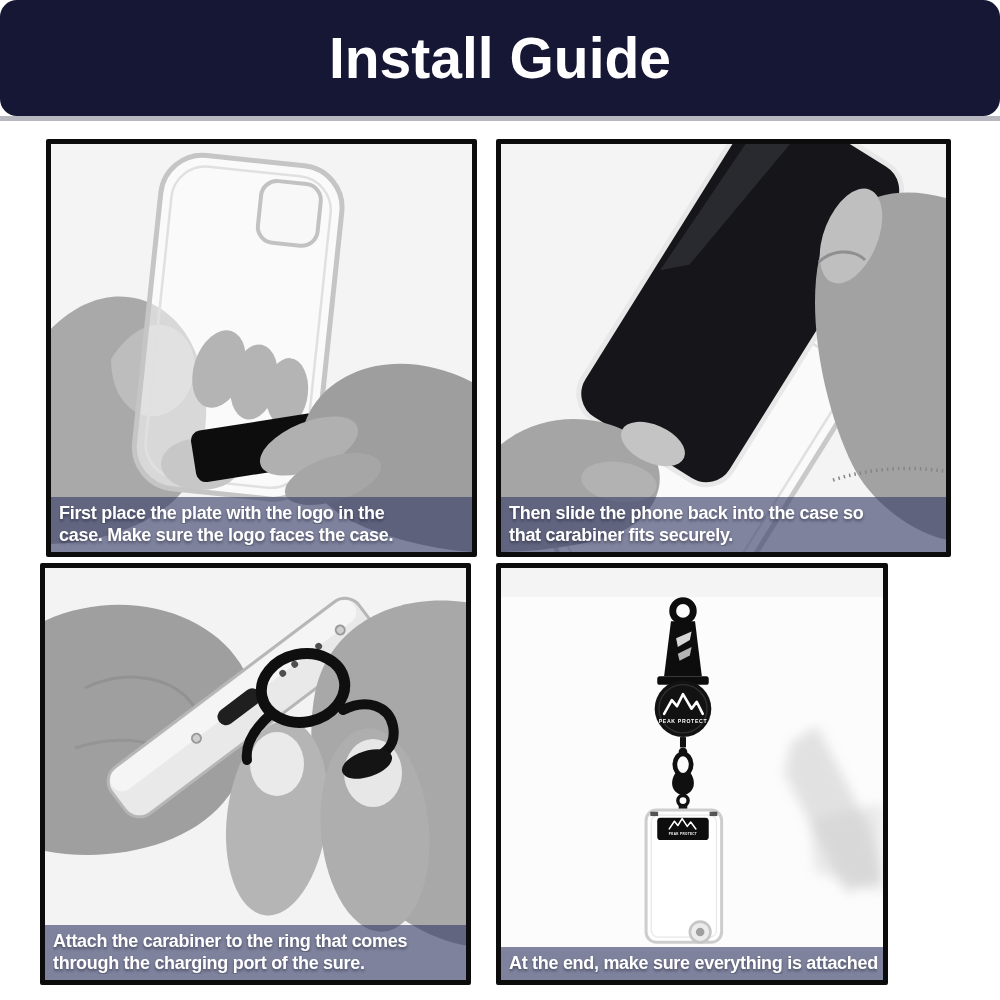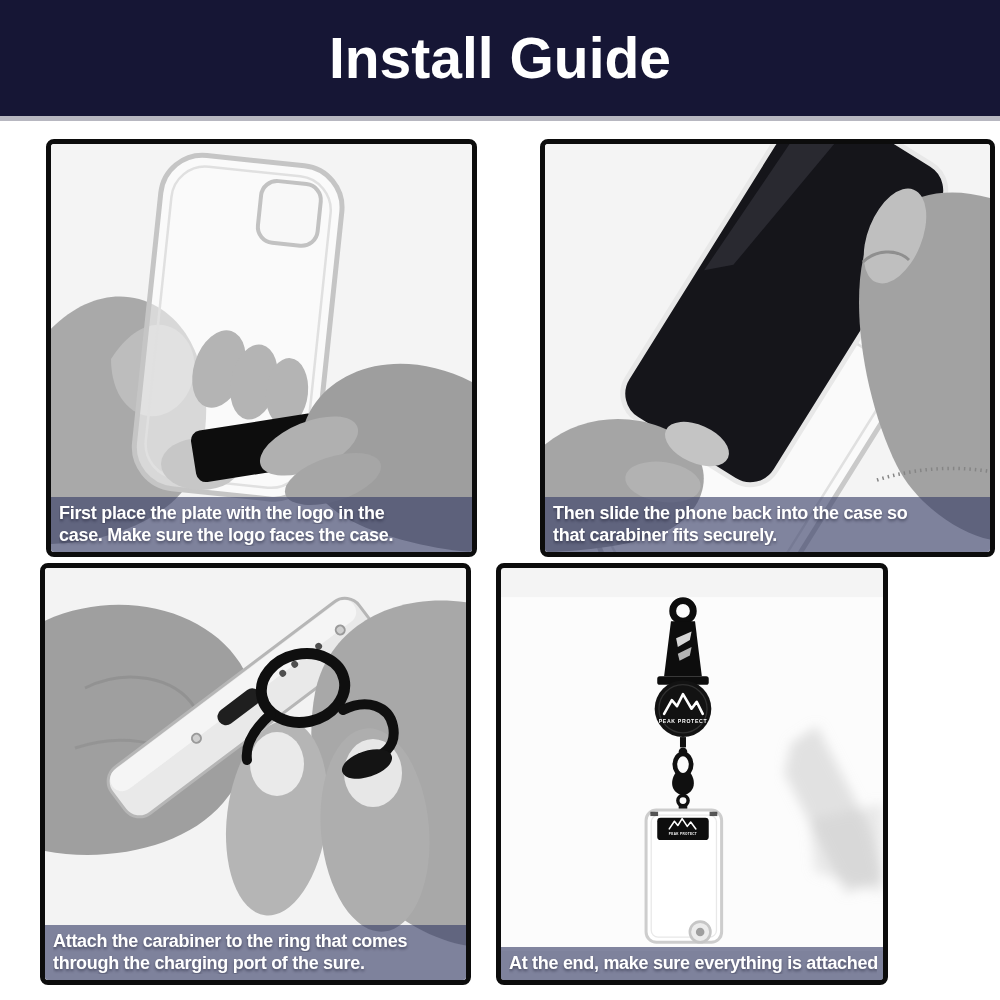--- a/index.html
+++ b/index.html
@@ -2,34 +2,34 @@
 <html><head>
 <meta charset="utf-8">
 <style>
   html,body{margin:0;padding:0;background:#ffffff;}
   .poster{
     position:relative;width:1000px;height:1000px;background:#ffffff;
     font-family:"Liberation Sans","DejaVu Sans",sans-serif;overflow:hidden;
   }
   .header{
     position:absolute;left:0;top:0;width:1000px;height:116px;
-    background:#161635;display:flex;align-items:center;justify-content:center;
+    background:#161635;display:flex;align-items:center;justify-content:center;border-radius:17px;
   }
   .header h1{
     margin:0;color:#ffffff;font-size:57px;font-weight:bold;letter-spacing:0px;
   }
   .header-divider{
     position:absolute;left:0;top:116px;width:1000px;height:5px;background:#b7b7c0;
   }
   .panel{
-    position:absolute;border:5px solid #0c0c0c;border-radius:8px;
+    position:absolute;border:5px solid #0c0c0c;border-radius:2px;
     box-sizing:border-box;overflow:hidden;background:#f4f4f4;
   }
   .panel.p1{left:46px;top:139px;width:431px;height:418px;}
-  .panel.p2{left:496px;top:139px;width:455px;height:418px;margin-left:44px;}
+  .panel.p2{left:496px;top:139px;width:455px;height:418px;}
   .panel.p3{left:40px;top:563px;width:431px;height:422px;}
   .panel.p4{left:496px;top:563px;width:392px;height:422px;}
   .photo{position:absolute;left:0;top:0;width:100%;height:100%;display:block;}
   .caption{
     position:absolute;left:0;right:0;bottom:0;
     background:rgba(53,60,102,0.62);
     color:#ffffff;font-weight:bold;font-size:18px;line-height:22px;
     letter-spacing:-0.3px;padding:5px 6px 6px 8px;
     text-shadow:0 2px 3px rgba(10,12,30,0.45);
   }

